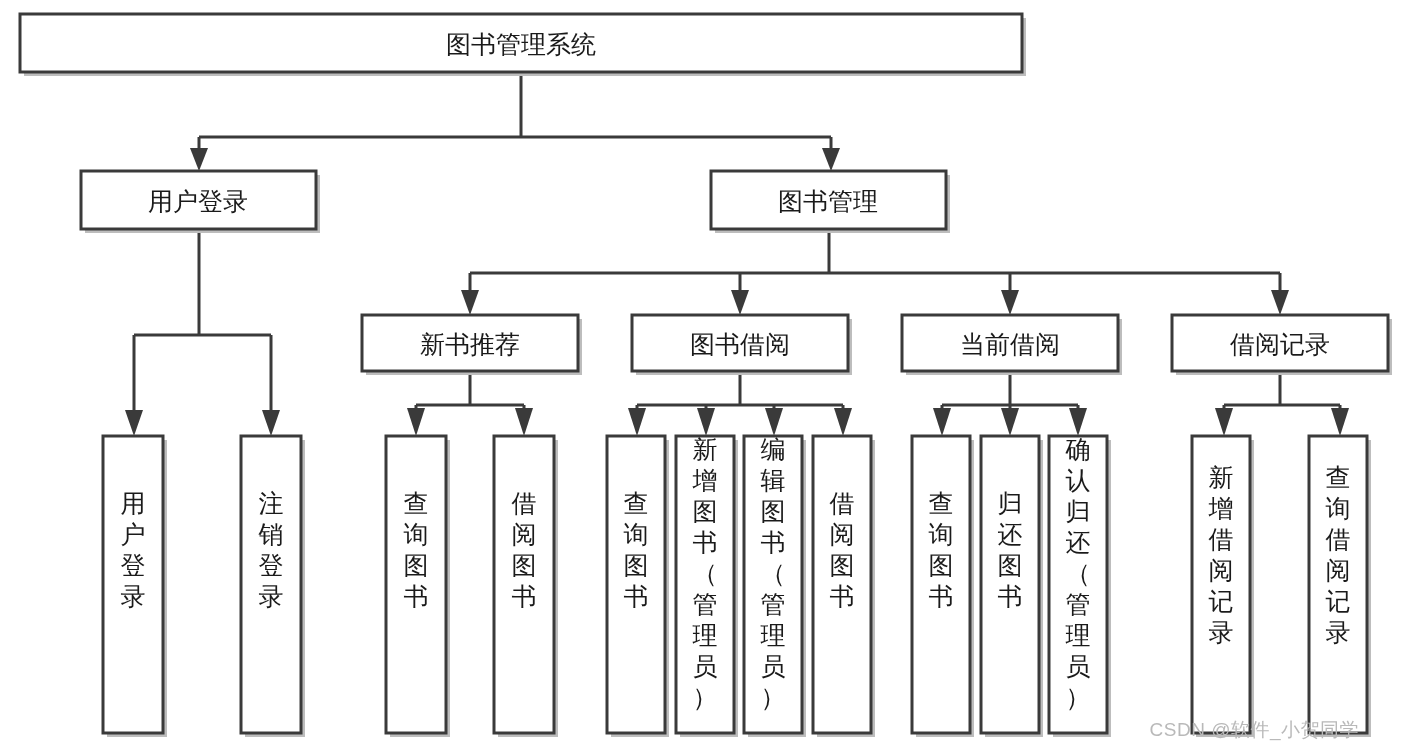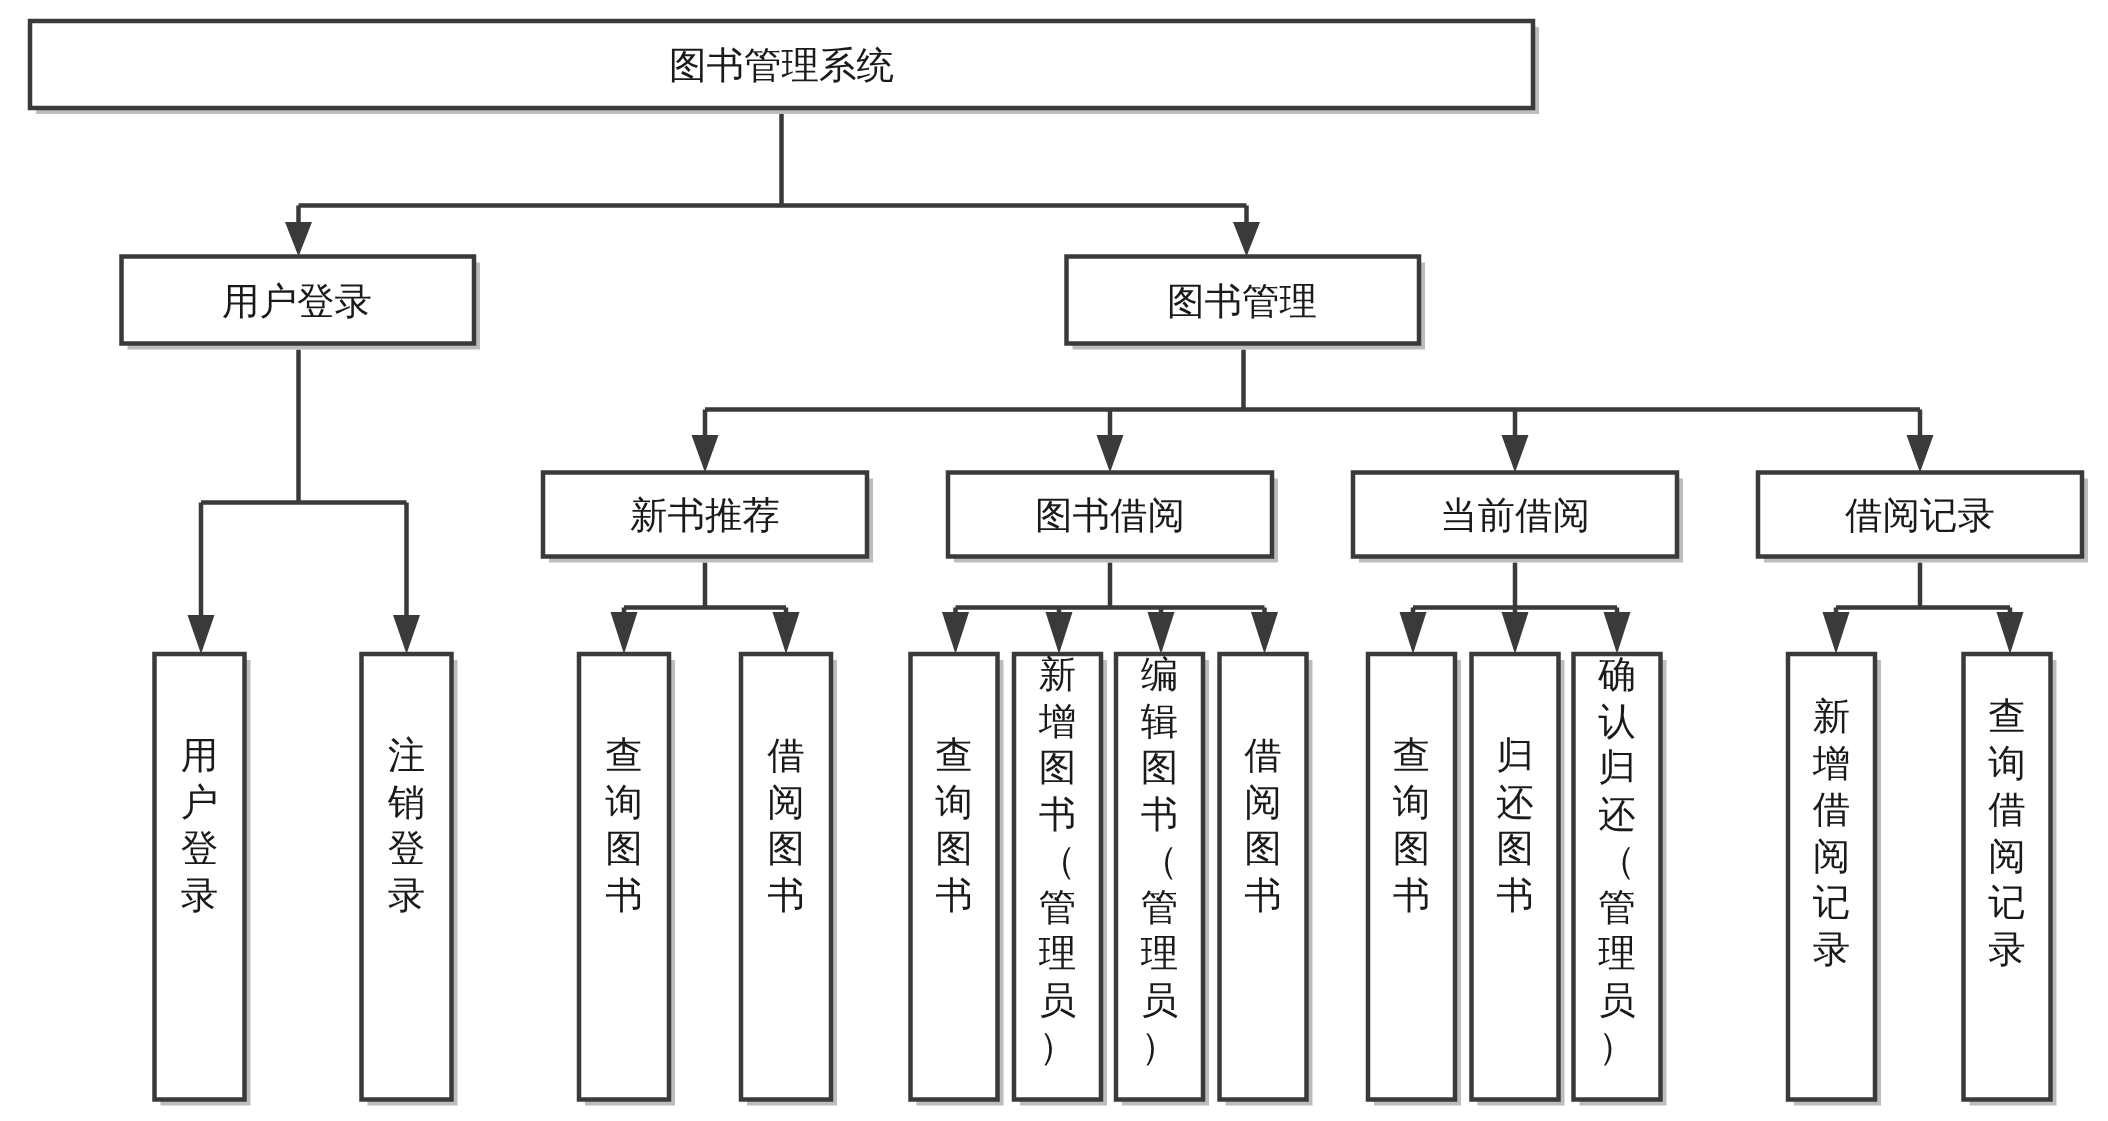--- a/index.html
+++ b/index.html
@@ -227,13 +227,14 @@
     </g>
 
     <g>
       <rect class="node-shadow" x="1313" y="440" width="58" height="297"></rect>
       <rect class="node-rect" x="1309" y="436" width="58" height="297"></rect>
       <text class="node-label-v" x="1338" y="486"><tspan x="1338" dy="0">查</tspan><tspan x="1338" dy="31">询</tspan><tspan x="1338" dy="31">借</tspan><tspan x="1338" dy="31">阅</tspan><tspan x="1338" dy="31">记</tspan><tspan x="1338" dy="31">录</tspan></text>
     </g>
 
   </svg>
 
+  <div class="watermark">CSDN @软件_小贺同学</div>
 </div>
 
 </body></html>

